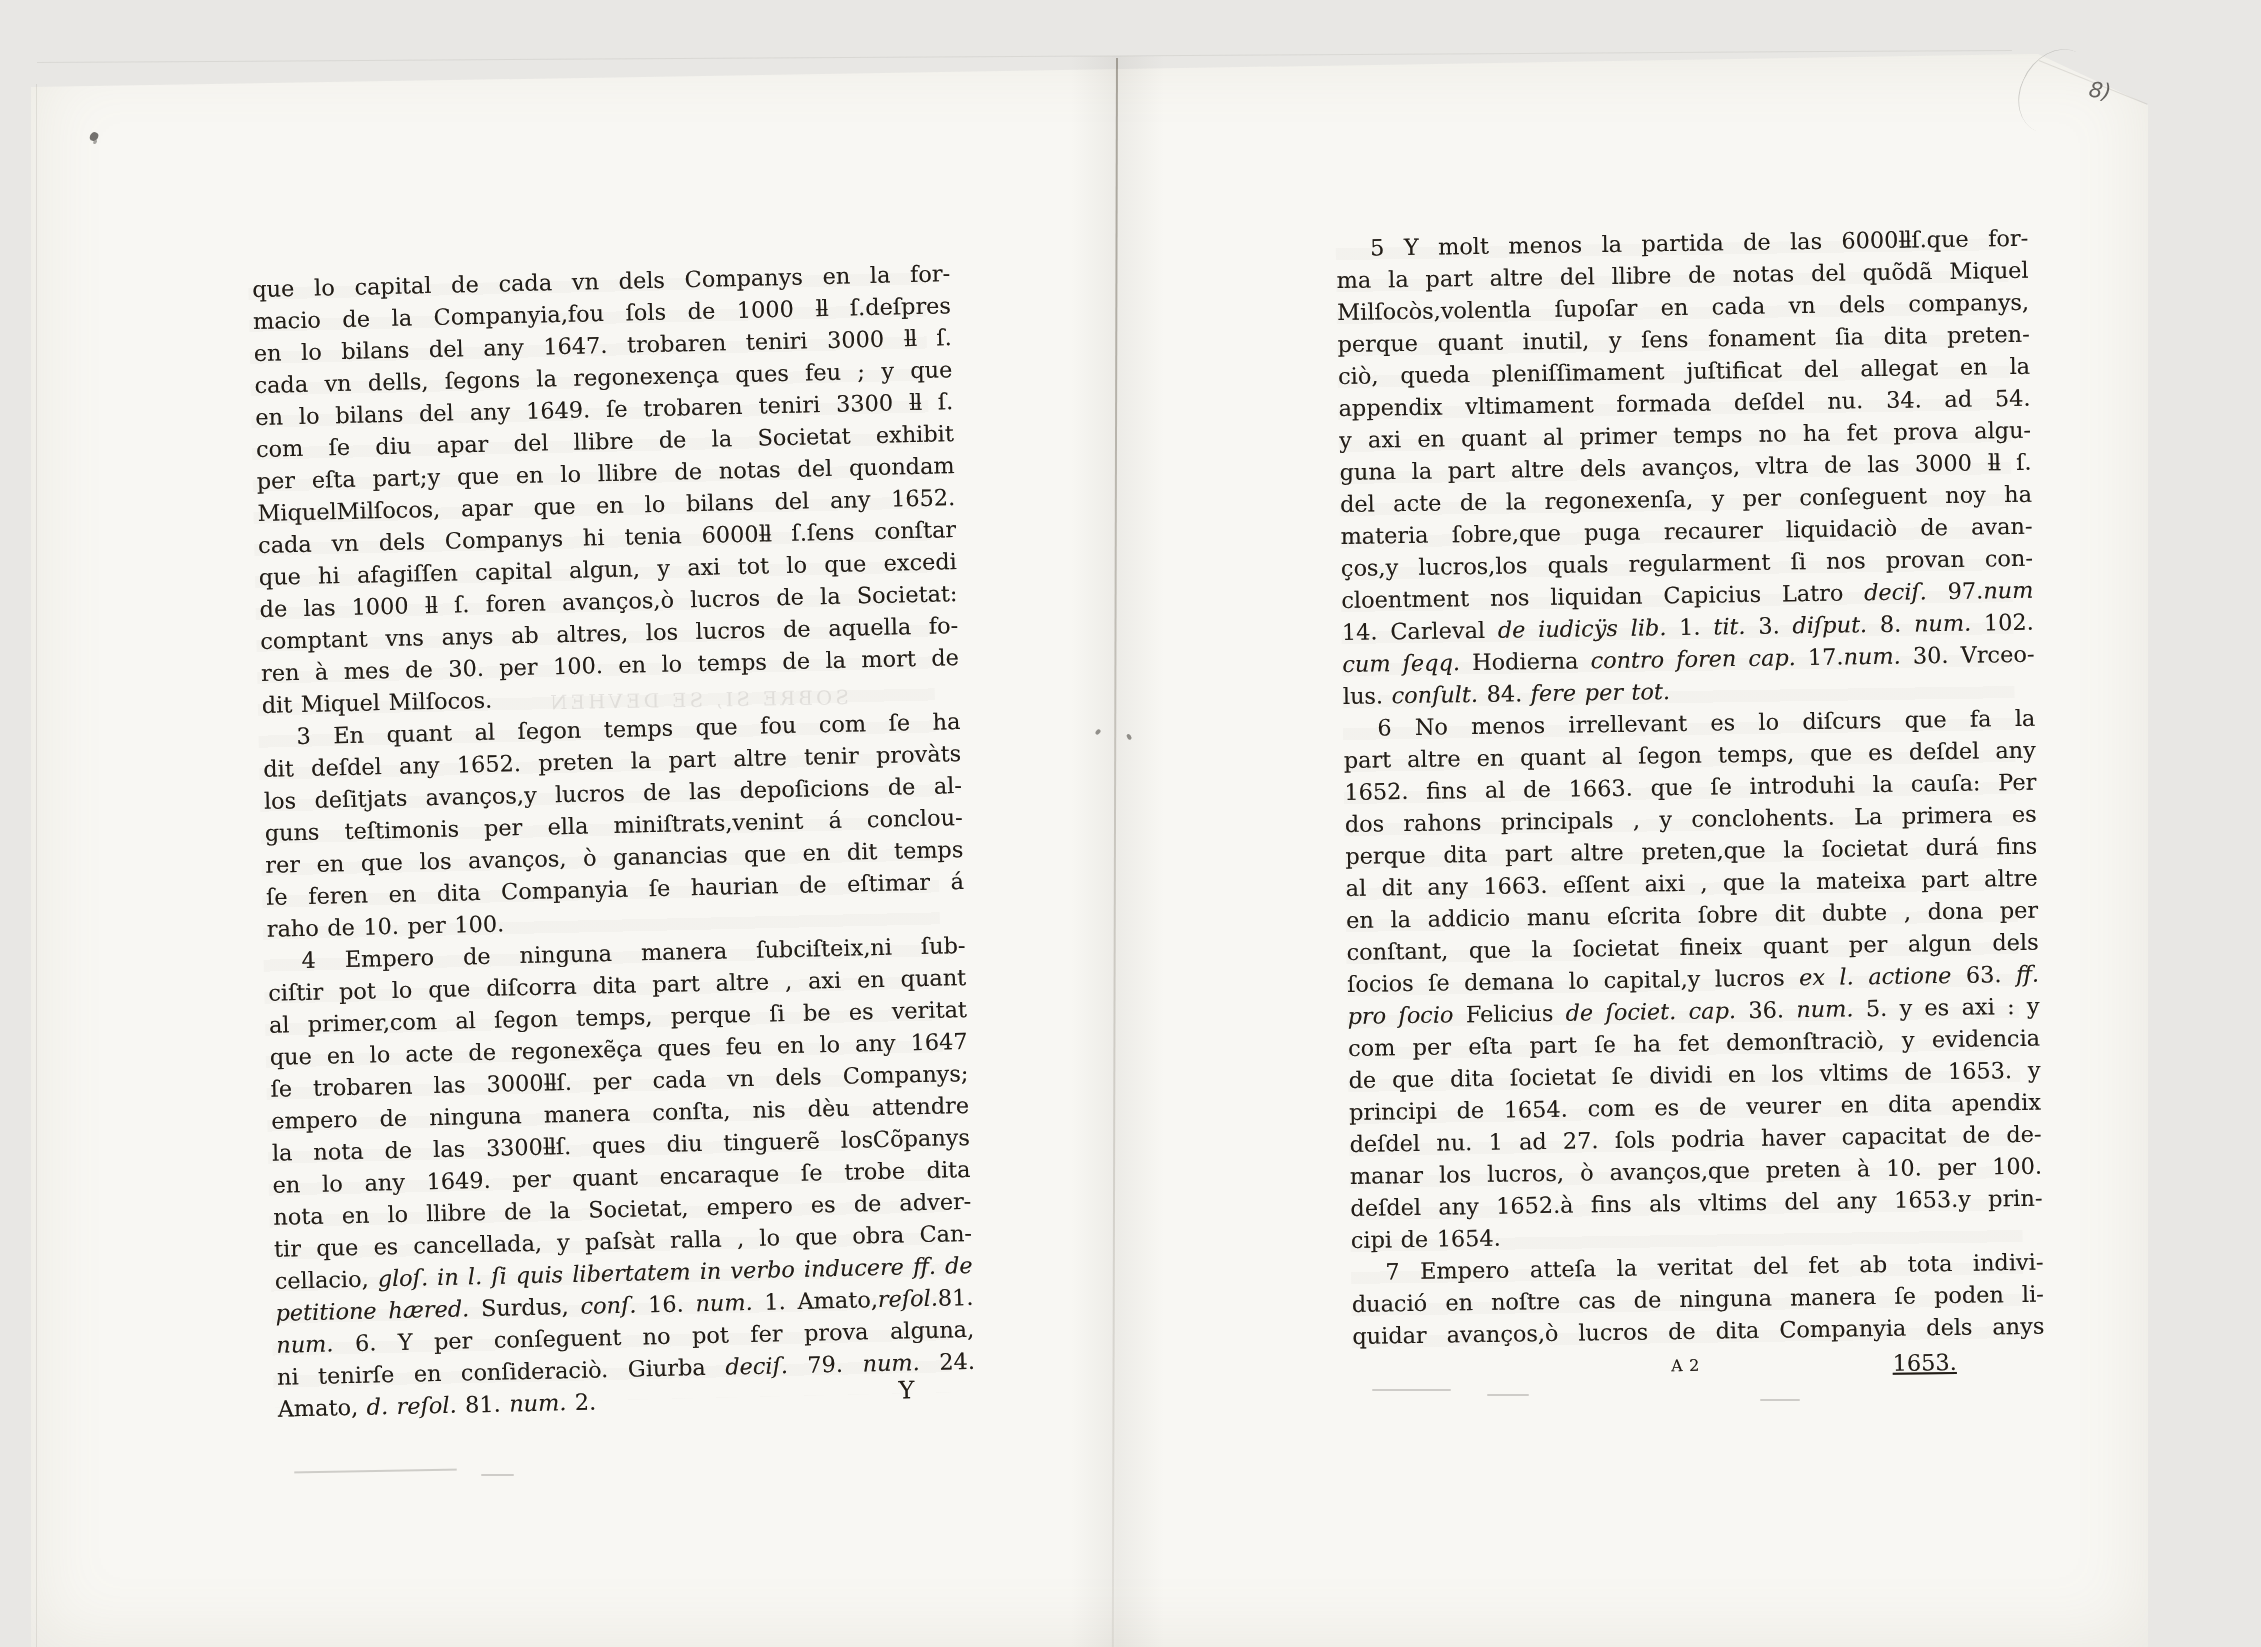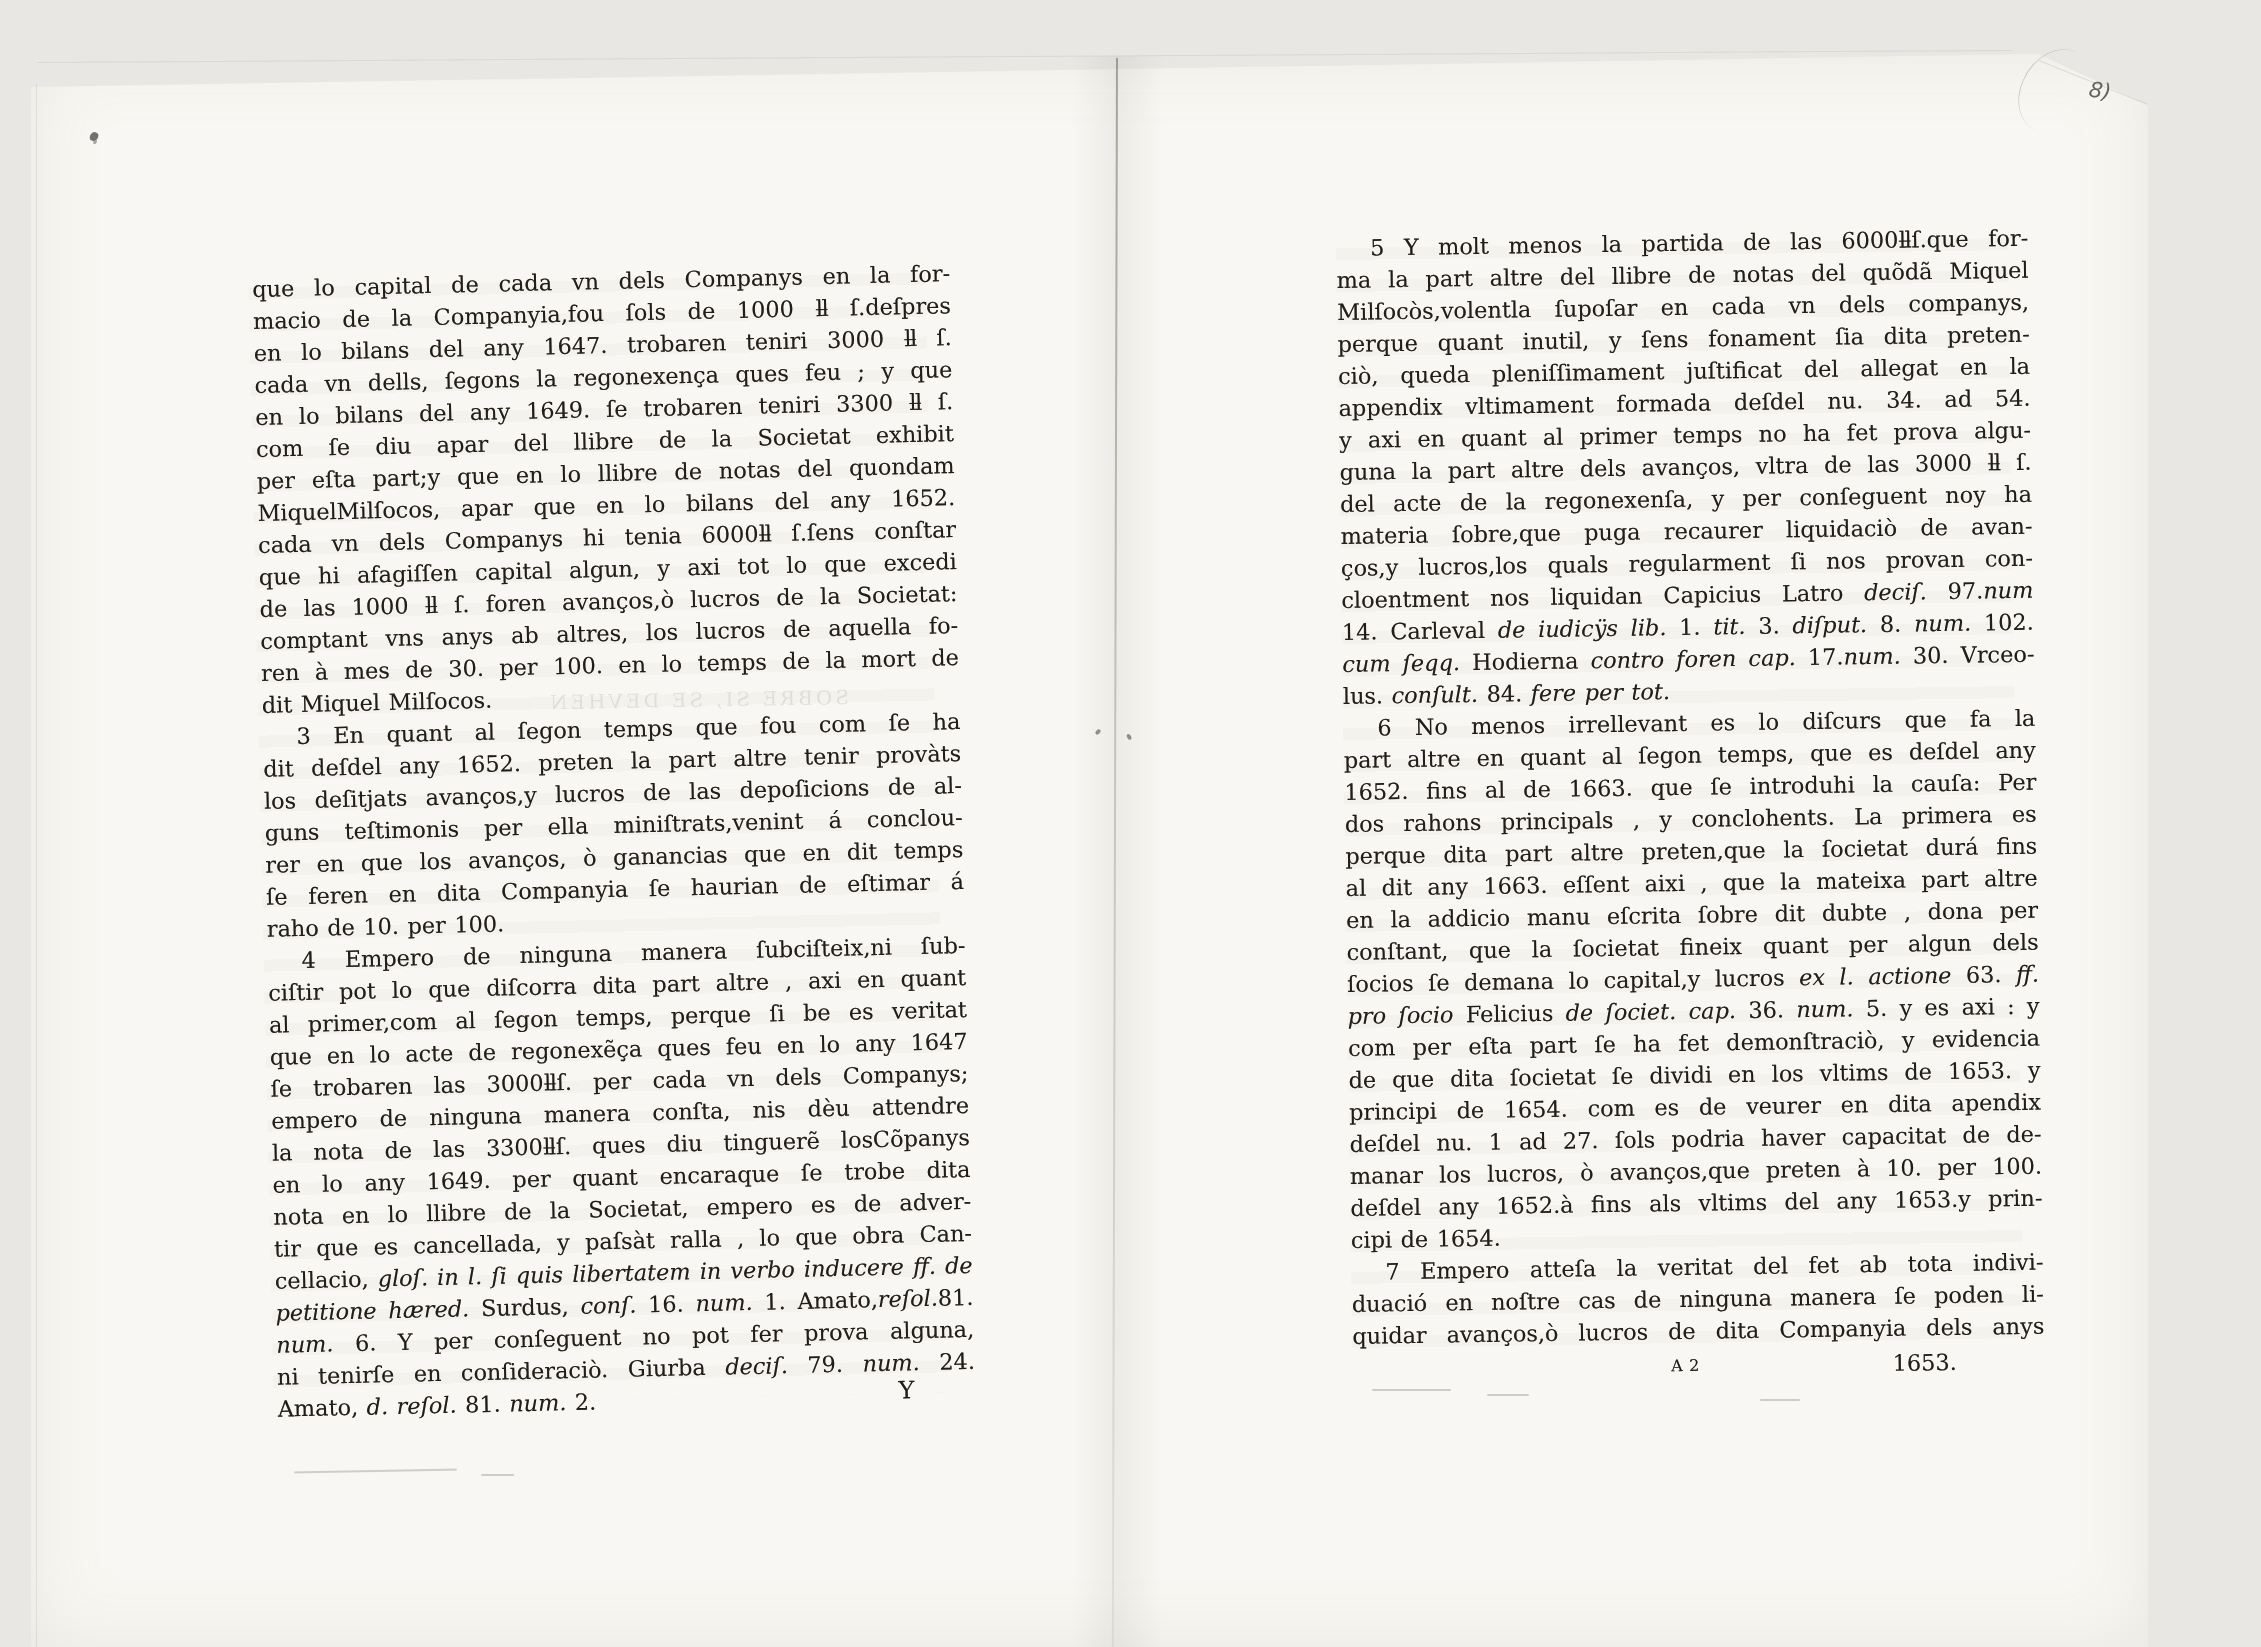--- a/index.html
+++ b/index.html
@@ -44,21 +44,21 @@
   em{font-style:italic;}
   .lb{text-decoration:line-through;text-decoration-thickness:1.4px;letter-spacing:-1.4px;padding:0 0.9px 0 0.5px;}
   .block-left{left:252px;top:273px;width:698px;transform:rotate(-1.3deg);transform-origin:0 0;}
   .block-right{left:1336px;top:232px;width:692px;transform:rotate(-0.85deg);transform-origin:0 0;}
   .catchword-left{
     position:absolute;left:621px;top:1116px;
     font-size:24px;color:#221d17;text-shadow:0 0 0.5px rgba(30,25,18,.45);
   }
   .sig-row{position:relative;height:35px;margin-top:2.8px;}
   .sig-mark{position:absolute;left:46%;font-size:16px;}
-  .catchword-right{position:absolute;left:78%;font-size:22.4px;}
+  .catchword-right{position:absolute;left:78%;font-size:22.4px;text-decoration:underline;}
   .handwritten{
     position:absolute;left:2089px;top:78px;
     font-family:"DejaVu Sans", sans-serif;font-style:italic;
     font-size:21.5px;color:rgba(60,58,55,.78);
     transform:rotate(9deg);
   }
   .ghost{
     position:absolute;color:rgba(55,50,45,.10);
     font-size:19.6px;letter-spacing:3.3px;
     transform:scaleX(-1) rotate(1deg);

